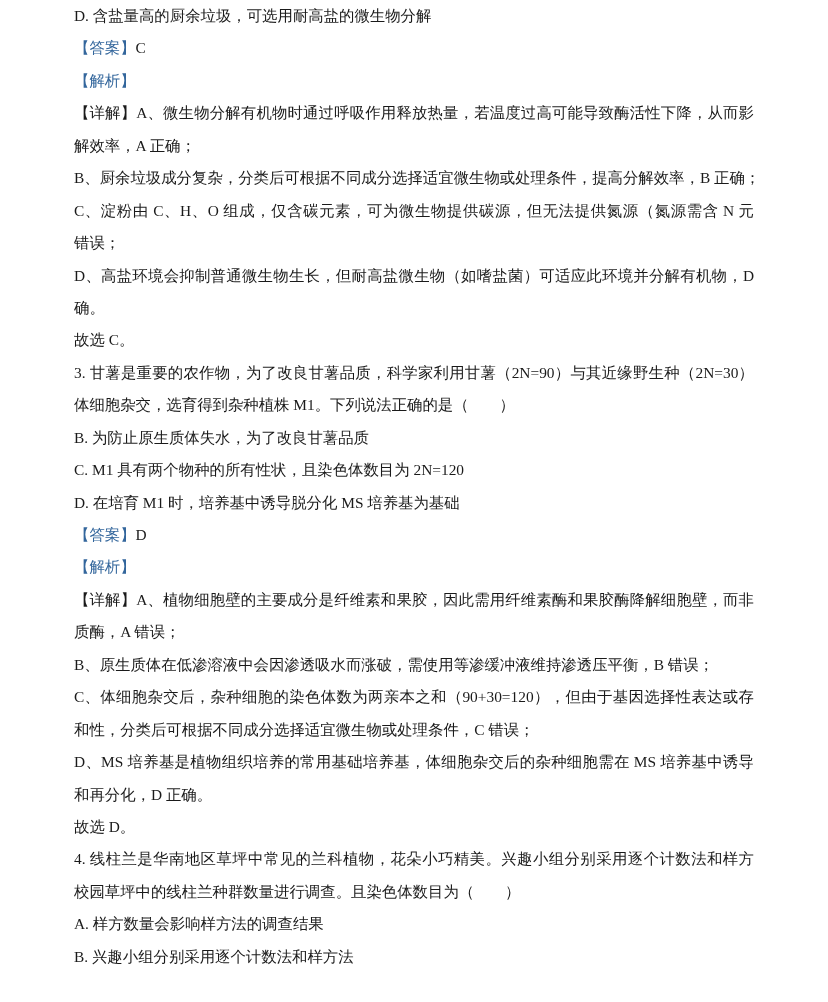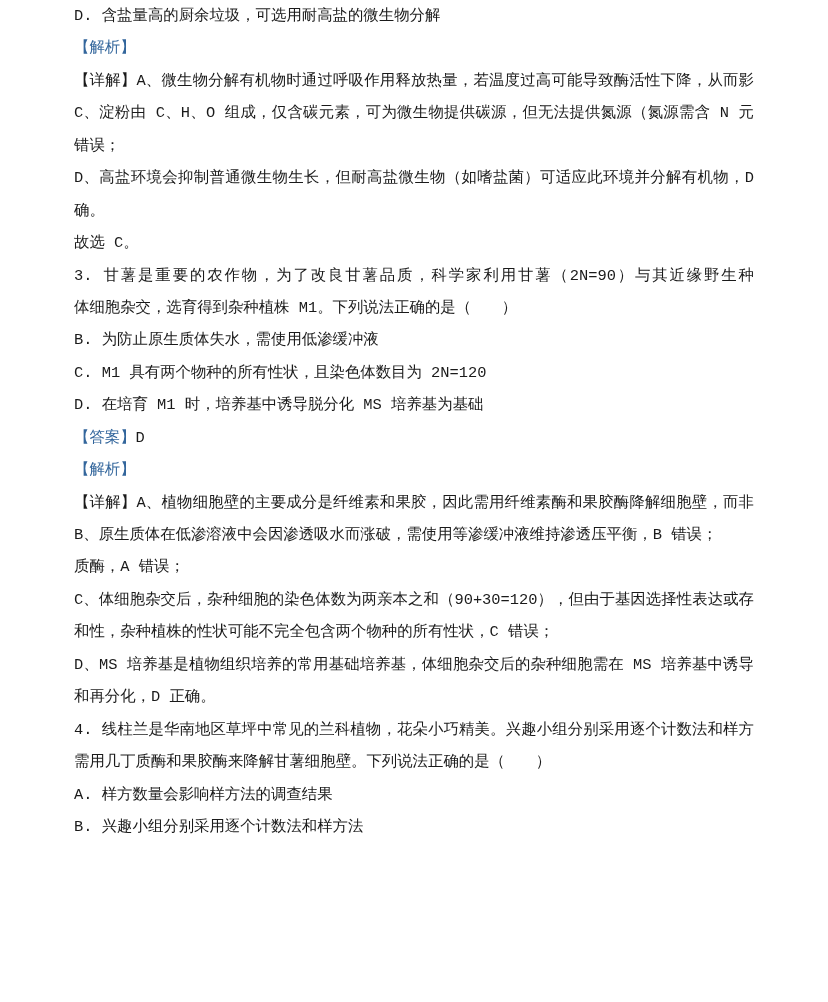--- a/index.html
+++ b/index.html
@@ -10,21 +10,21 @@
   body {
     width: 828px;
     height: 1002px;
     overflow: hidden;
   }
   .page {
     box-sizing: border-box;
     width: 828px;
     height: 1002px;
     padding: 0 74px 0 74px;
-    font-family: Liberation Mono, monospace;
+    font-family: Liberation Serif, serif;
     font-size: 15.4px;
   }
   .line {
     height: 32.45px;
     line-height: 32.45px;
     overflow: hidden;
     white-space: nowrap;
     text-align: left;
   }
   .line.j {
@@ -34,38 +34,42 @@
   }
   .line span {
     white-space: inherit;
   }
 </style>
 </head>
 <body>
 
 <div class="page" style="color: rgb(26, 26, 26); background: rgb(255, 255, 255);">
     <div class="line"><span>D. 含盐量高的厨余垃圾，可选用耐高盐的微生物分解</span></div>
+    <div class="line"><span style="color: rgb(51, 102, 156);">【答案】</span><span>C</span></div>
     <div class="line"><span style="color: rgb(51, 102, 156);">【解析】</span></div>
     <div class="line j"><span>【详解】A、微生物分解有机物时通过呼吸作用释放热量，若温度过高可能导致酶活性下降，从而影响分</span></div>
+    <div class="line"><span>解效率，A 正确；</span></div>
+    <div class="line"><span>B、厨余垃圾成分复杂，分类后可根据不同成分选择适宜微生物或处理条件，提高分解效率，B 正确；</span></div>
     <div class="line j"><span>C、淀粉由 C、H、O 组成，仅含碳元素，可为微生物提供碳源，但无法提供氮源（氮源需含 N 元素），C</span></div>
     <div class="line"><span>错误；</span></div>
     <div class="line j"><span>D、高盐环境会抑制普通微生物生长，但耐高盐微生物（如嗜盐菌）可适应此环境并分解有机物，D 正</span></div>
     <div class="line"><span>确。</span></div>
     <div class="line"><span>故选 C。</span></div>
     <div class="line j"><span>3. 甘薯是重要的农作物，为了改良甘薯品质，科学家利用甘薯（2N=90）与其近缘野生种（2N=30）进行</span></div>
     <div class="line"><span>体细胞杂交，选育得到杂种植株 M1。下列说法正确的是（　　）</span></div>
-    <div class="line"><span>B. 为防止原生质体失水，需使用低渗缓冲液</span></div>
+    <div class="line"><span>B. 为防止原生质体失水，为了改良甘薯品质</span></div>
     <div class="line"><span>C. M1 具有两个物种的所有性状，且染色体数目为 2N=120</span></div>
     <div class="line"><span>D. 在培育 M1 时，培养基中诱导脱分化 MS 培养基为基础</span></div>
     <div class="line"><span style="color: rgb(51, 102, 156);">【答案】</span><span>D</span></div>
     <div class="line"><span style="color: rgb(51, 102, 156);">【解析】</span></div>
     <div class="line j"><span>【详解】A、植物细胞壁的主要成分是纤维素和果胶，因此需用纤维素酶和果胶酶降解细胞壁，而非几丁</span></div>
+    <div class="line"><span>质酶，A 错误；</span></div>
     <div class="line"><span>B、原生质体在低渗溶液中会因渗透吸水而涨破，需使用等渗缓冲液维持渗透压平衡，B 错误；</span></div>
-    <div class="line"><span>质酶，A 错误；</span></div>
     <div class="line j"><span>C、体细胞杂交后，杂种细胞的染色体数为两亲本之和（90+30=120），但由于基因选择性表达或存在不亲</span></div>
-    <div class="line"><span>和性，杂种植株的性状可能不完全包含两个物种的所有性状，C 错误；</span></div>
+    <div class="line"><span>和性，分类后可根据不同成分选择适宜微生物或处理条件，C 错误；</span></div>
     <div class="line j"><span>D、MS 培养基是植物组织培养的常用基础培养基，体细胞杂交后的杂种细胞需在 MS 培养基中诱导脱分化</span></div>
     <div class="line"><span>和再分化，D 正确。</span></div>
+    <div class="line"><span>故选 D。</span></div>
     <div class="line j"><span>4. 线柱兰是华南地区草坪中常见的兰科植物，花朵小巧精美。兴趣小组分别采用逐个计数法和样方法，对</span></div>
-    <div class="line"><span>需用几丁质酶和果胶酶来降解甘薯细胞壁。下列说法正确的是（　　）</span></div>
+    <div class="line"><span>校园草坪中的线柱兰种群数量进行调查。且染色体数目为（　　）</span></div>
     <div class="line"><span>A. 样方数量会影响样方法的调查结果</span></div>
     <div class="line"><span>B. 兴趣小组分别采用逐个计数法和样方法</span></div>
   </div>
 
 </body></html>

